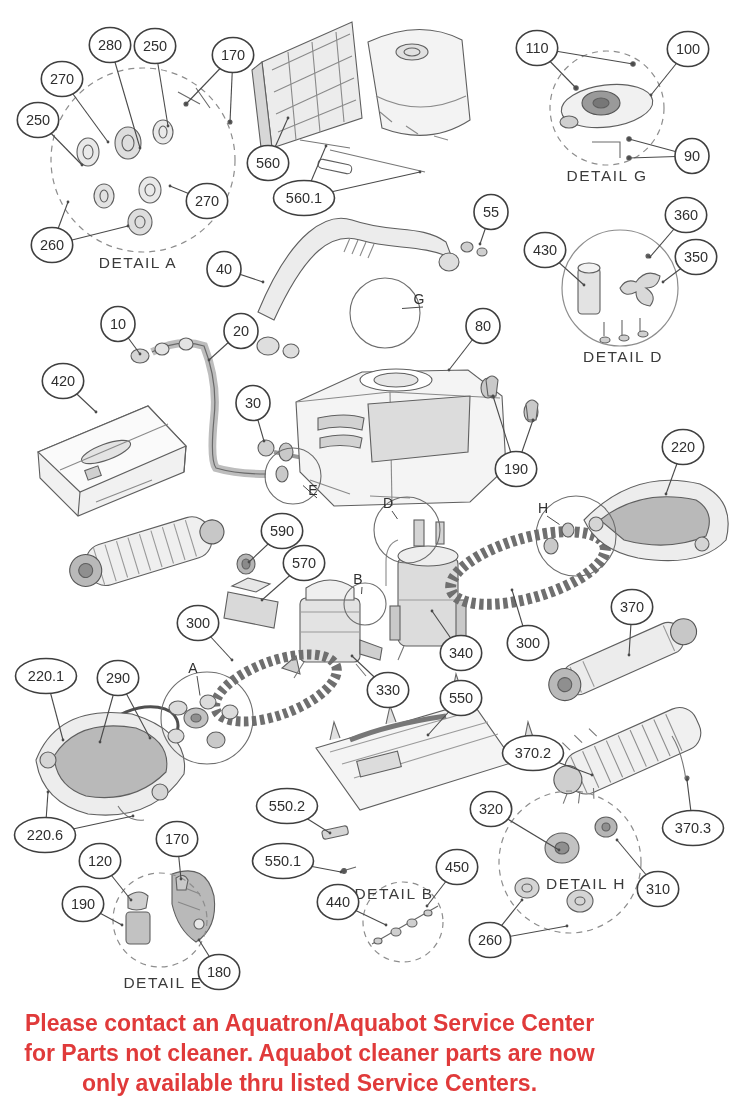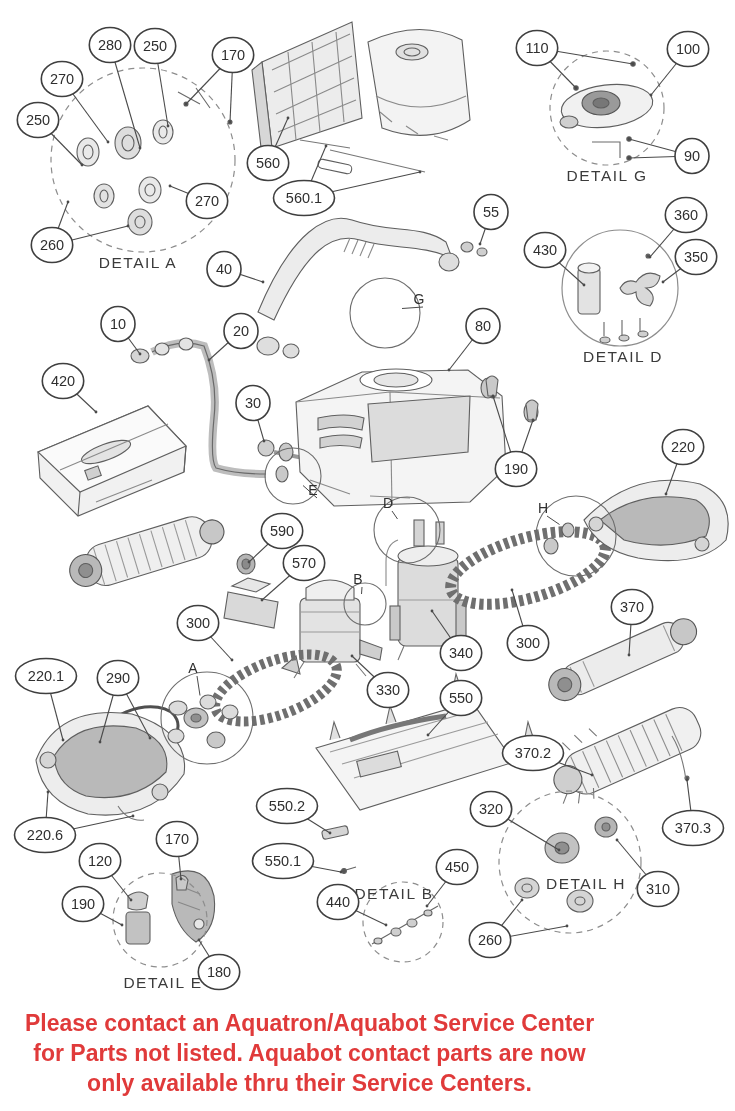--- a/index.html
+++ b/index.html
@@ -626,16 +626,16 @@
           <circle cx="341" cy="872" r="1.4" fill="#4a4a4a"></circle>
           <ellipse cx="283" cy="861" rx="30.5" ry="17.5" fill="#ffffff" stroke="#3f3f3f" stroke-width="1.6"></ellipse>
           <text x="283" y="866" text-anchor="middle" class="callout-num">550.1</text>
         </g>
       </g>
   </svg>
 
 
   <div class="notice" style="color: rgb(224, 58, 58);">
     <div>Please contact an Aquatron/Aquabot Service Center</div>
-    <div>for Parts not listed. Aquabot contact parts are now</div>
-    <div>only available thru their Service Centers.</div>
+    <div>for Parts not cleaner. Aquabot cleaner parts are now</div>
+    <div>only available thru listed Service Centers.</div>
   </div>
 </div>
 
 </body></html>

